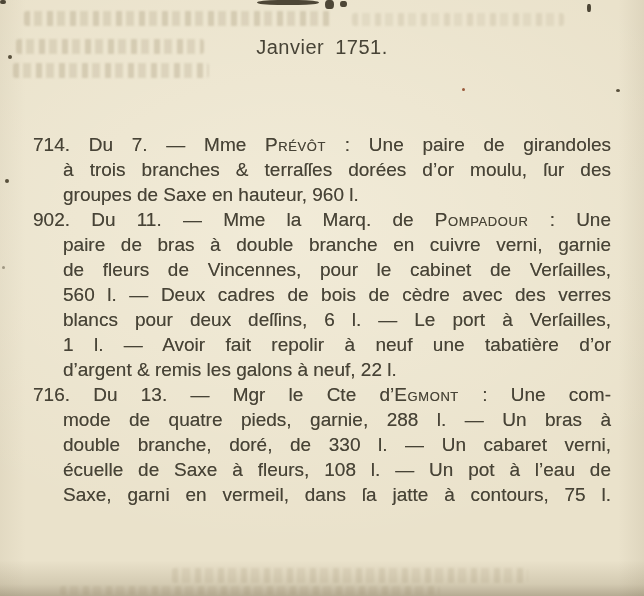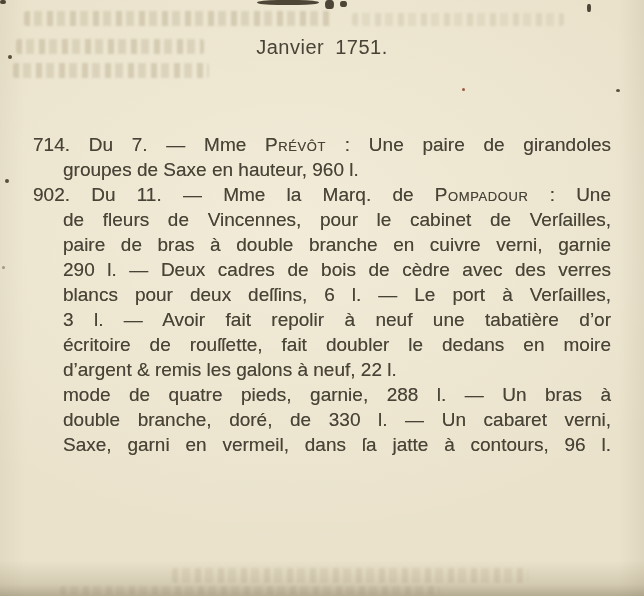--- a/index.html
+++ b/index.html
@@ -75,27 +75,29 @@
   <div class="speck" style="left:8px;top:55px;width:4px;height:4px;"></div>
   <div class="speck" style="left:5px;top:179px;width:4px;height:4px;"></div>
   <div class="speck" style="left:2px;top:266px;width:3px;height:3px;opacity:.5;"></div>
   <div class="speck" style="left:616px;top:89px;width:4px;height:3px;"></div>
   <div class="speck" style="left:462px;top:88px;width:3px;height:3px;background:#9a5a3c;"></div>
 
   <div class="header">Janvier 1751.</div>
 
   <div class="text-block">
       <div class="line first just"><span>714. Du 7. — Mme </span><span class="sc">Prévôt</span><span> : Une paire de girandoles</span></div>
+      <div class="line hang just"><span>à trois branches &amp; terraſſes dorées d’or moulu, ſur des</span></div>
       <div class="line hang end"><span>groupes de Saxe en hauteur, 960 l.</span></div>
       <div class="line first just"><span>902. Du 11. — Mme la Marq. de </span><span class="sc">Pompadour</span><span> : Une</span></div>
+      <div class="line hang just"><span>paire de bras à double branche en cuivre verni, garnie</span></div>
       <div class="line hang just"><span>de fleurs de Vincennes, pour le cabinet de Verſailles,</span></div>
-      <div class="line hang just"><span>paire de bras à double branche en cuivre verni, garnie</span></div>
-      <div class="line hang just"><span>290 l. — Deux cadres de bois de cèdre avec des verres</span></div>
+      <div class="line hang just"><span>560 l. — Deux cadres de bois de cèdre avec des verres</span></div>
       <div class="line hang just"><span>blancs pour deux deſſins, 6 l. — Le port à Verſailles,</span></div>
-      <div class="line hang just"><span>3 l. — Avoir fait repolir à neuf une tabatière d’or</span></div>
-      <div class="line hang just"><span>écritoire de rouſſette, fait doubler le dedans en moire</span></div>
+      <div class="line hang just"><span>1 l. — Avoir fait repolir à neuf une tabatière d’or</span></div>
       <div class="line hang end"><span>d’argent &amp; remis les galons à neuf, 22 l.</span></div>
+      <div class="line first just"><span>716. Du 13. — Mgr le Cte d’</span><span class="sc">Egmont</span><span> : Une com-</span></div>
       <div class="line hang just"><span>mode de quatre pieds, garnie, 288 l. — Un bras à</span></div>
       <div class="line hang just"><span>double branche, doré, de 330 l. — Un cabaret verni,</span></div>
-      <div class="line hang just"><span>Saxe, garni en vermeil, dans ſa jatte à contours, 96 l.</span></div>
+      <div class="line hang just"><span>écuelle de Saxe à fleurs, 108 l. — Un pot à l’eau de</span></div>
+      <div class="line hang just"><span>Saxe, garni en vermeil, dans ſa jatte à contours, 75 l.</span></div>
     </div>
 
 </div>
 
 </body></html>

